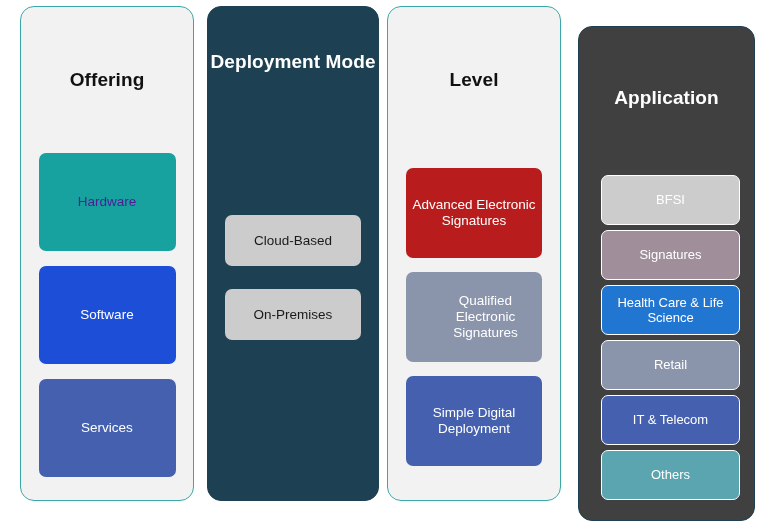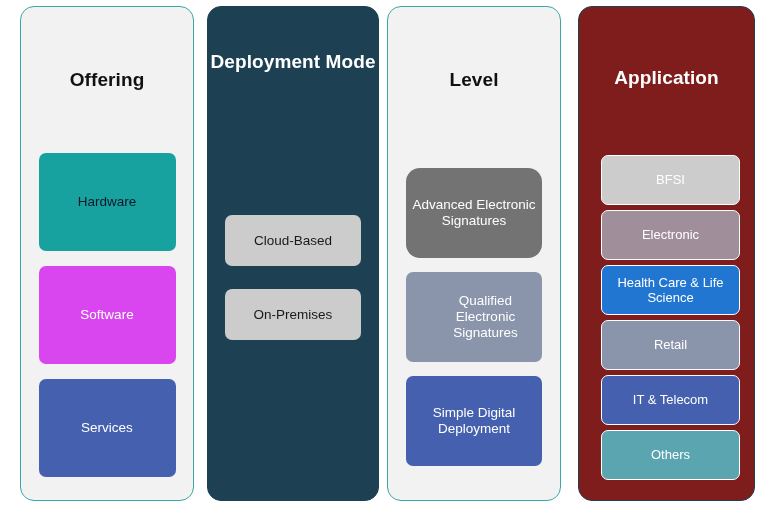--- a/index.html
+++ b/index.html
@@ -95,24 +95,24 @@
   #col-application .item { width: 139px; height: 50px; font-size: 13px; }
 </style>
 </head>
 <body>
 
 <div class="canvas">
 
   <div class="column light" id="col-offering" style="background: rgb(242, 242, 242); border-color: rgb(58, 168, 168);">
     <div class="col-title on-light">Offering</div>
     <div class="items">
-      <div class="item" style="background: rgb(23, 162, 160); color: #0f172a;">
+      <div class="item" style="background: rgb(23, 162, 160); color: #4c1d95;">
         <span>Hardware</span>
       </div>
-      <div class="item" style="background: #d946ef; color: rgb(255, 255, 255); align-items: center;">
+      <div class="item" style="background: #1d4ed8; color: rgb(255, 255, 255); align-items: center;">
         <span>Software</span>
       </div>
       <div class="item" style="background: rgb(68, 96, 174); color: rgb(255, 255, 255);">
         <span>Services</span>
       </div>
     </div>
   </div>
 
   <div class="column dark" id="col-deployment" style="background: rgb(29, 64, 82); border-color: rgb(29, 64, 82);">
     <div class="col-title on-dark">Deployment Mode</div>
@@ -122,40 +122,40 @@
       </div>
       <div class="item darktext" style="background: rgb(204, 204, 204); color: rgb(26, 26, 26);">
         <span>On-Premises</span>
       </div>
     </div>
   </div>
 
   <div class="column light" id="col-level" style="background: rgb(242, 242, 242); border-color: rgb(58, 168, 168);">
     <div class="col-title on-light">Level</div>
     <div class="items">
-      <div class="item" style="background: #737373; color: rgb(255, 255, 255); border-radius: 14px;">
+      <div class="item" style="background: #b91c1c; color: rgb(255, 255, 255);">
         <span>Advanced Electronic Signatures</span>
       </div>
       <div class="item" style="background: rgb(138, 148, 171); color: rgb(255, 255, 255); padding-left: 29px;">
         <span>Qualified Electronic Signatures</span>
       </div>
       <div class="item" style="background: rgb(68, 96, 174); color: rgb(255, 255, 255);">
         <span>Simple Digital Deployment</span>
       </div>
     </div>
   </div>
 
-  <div class="column dark" id="col-application" style="background: #7f1d1d; border-color: rgb(29, 64, 82);">
+  <div class="column dark" id="col-application" style="background: #404040; border-color: rgb(29, 64, 82); margin-top: 20px;">
     <div class="col-title on-dark">Application</div>
     <div class="items">
       <div class="item bordered" style="background: rgb(204, 204, 204); color: rgb(255, 255, 255);">
         <span>BFSI</span>
       </div>
       <div class="item bordered" style="background: rgb(160, 142, 155); color: rgb(255, 255, 255);">
-        <span>Electronic</span>
+        <span>Signatures</span>
       </div>
       <div class="item bordered" style="background: rgb(33, 118, 210); color: rgb(255, 255, 255);">
         <span>Health Care &amp; Life Science</span>
       </div>
       <div class="item bordered" style="background: rgb(138, 148, 171); color: rgb(255, 255, 255);">
         <span>Retail</span>
       </div>
       <div class="item bordered" style="background: rgb(68, 96, 174); color: rgb(255, 255, 255);">
         <span>IT &amp; Telecom</span>
       </div>

